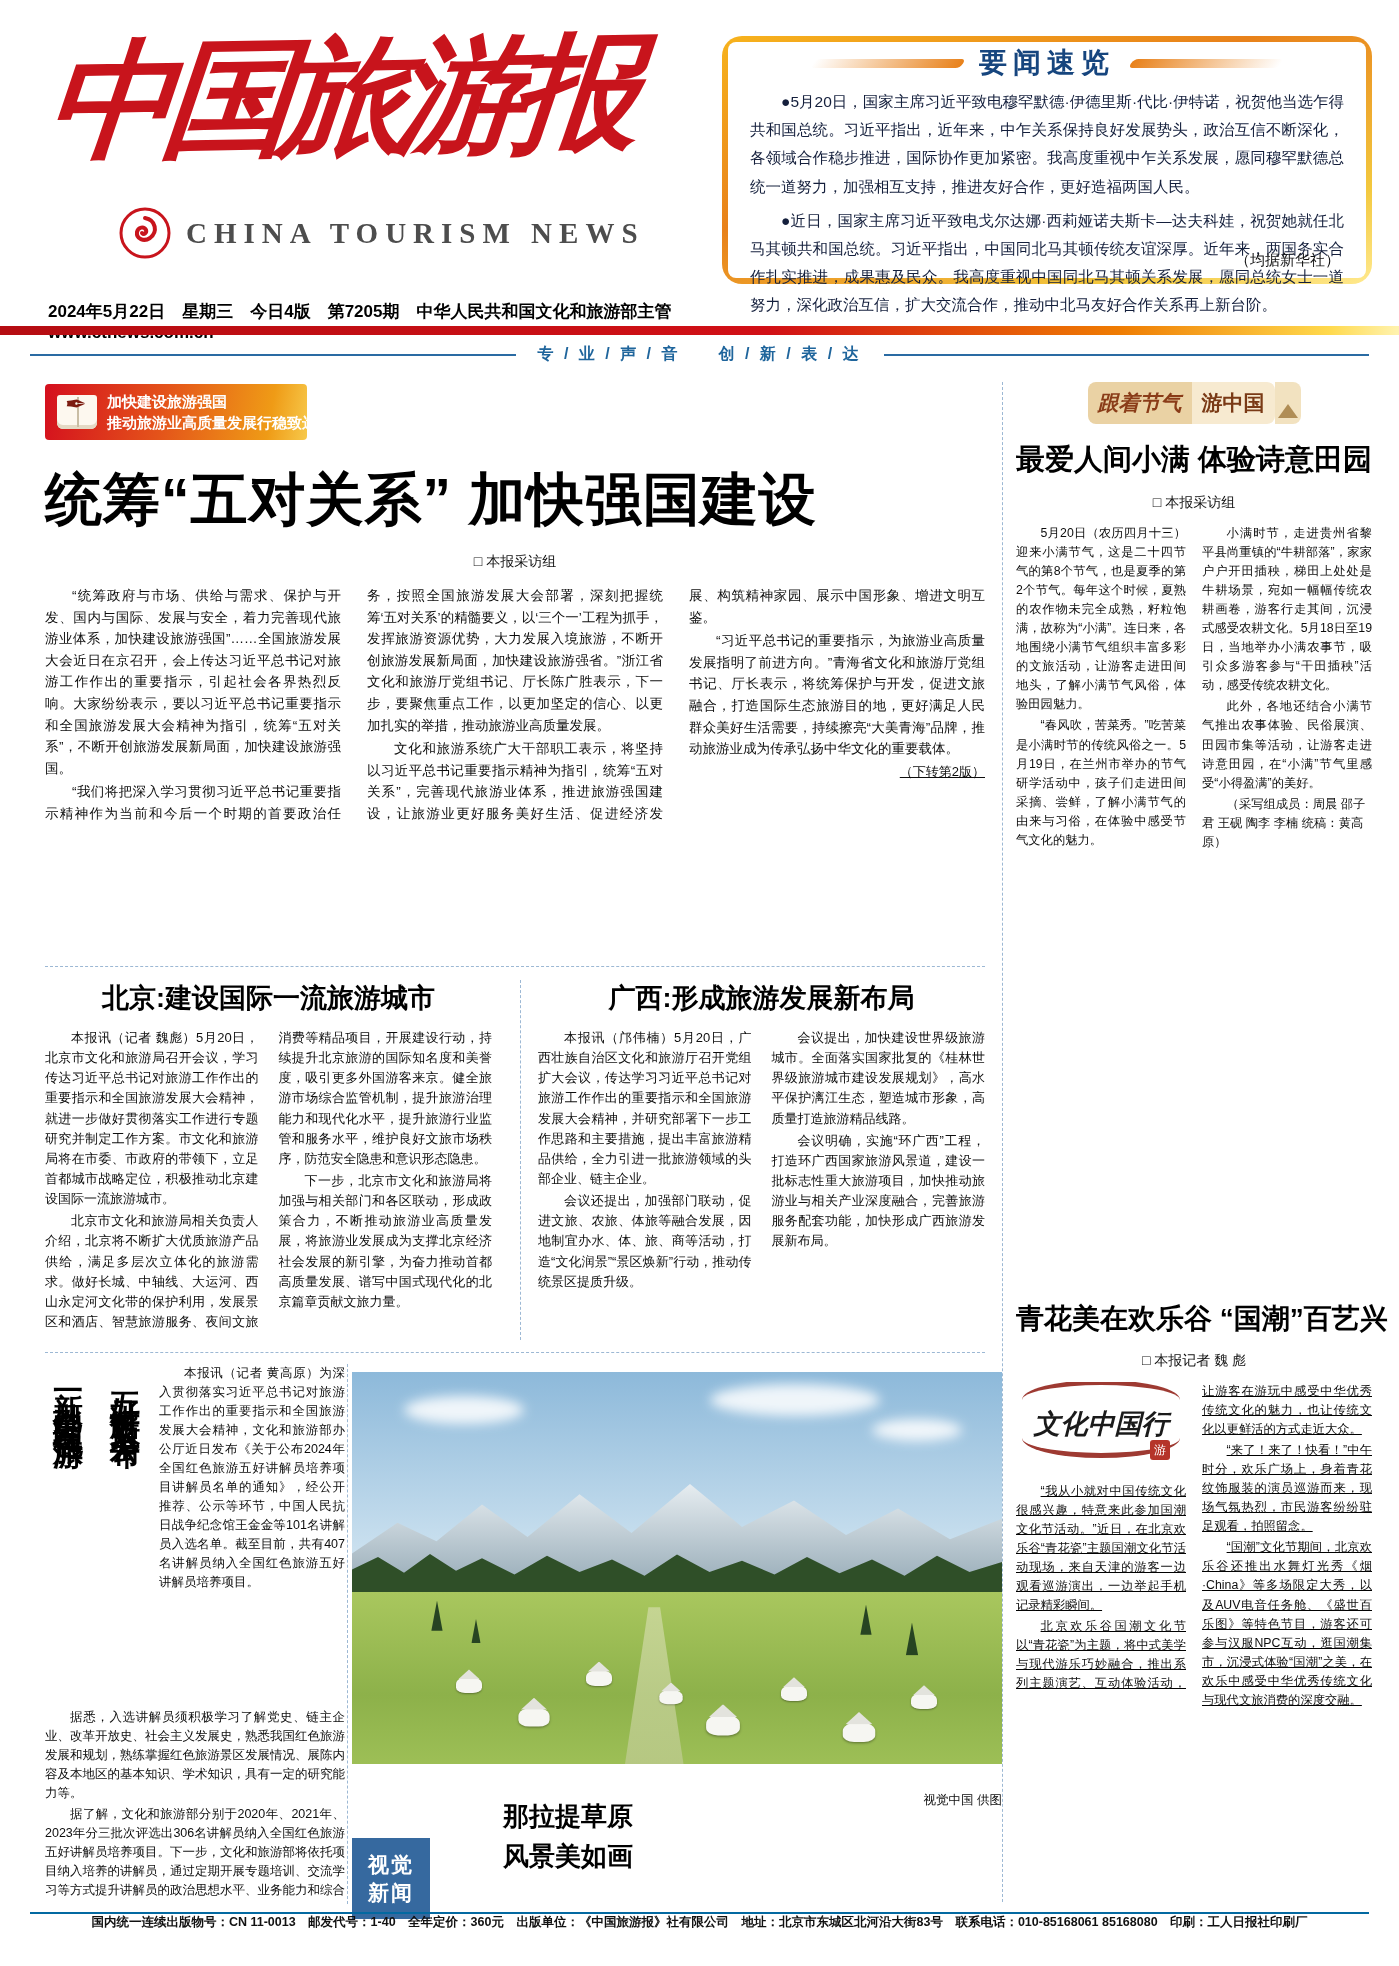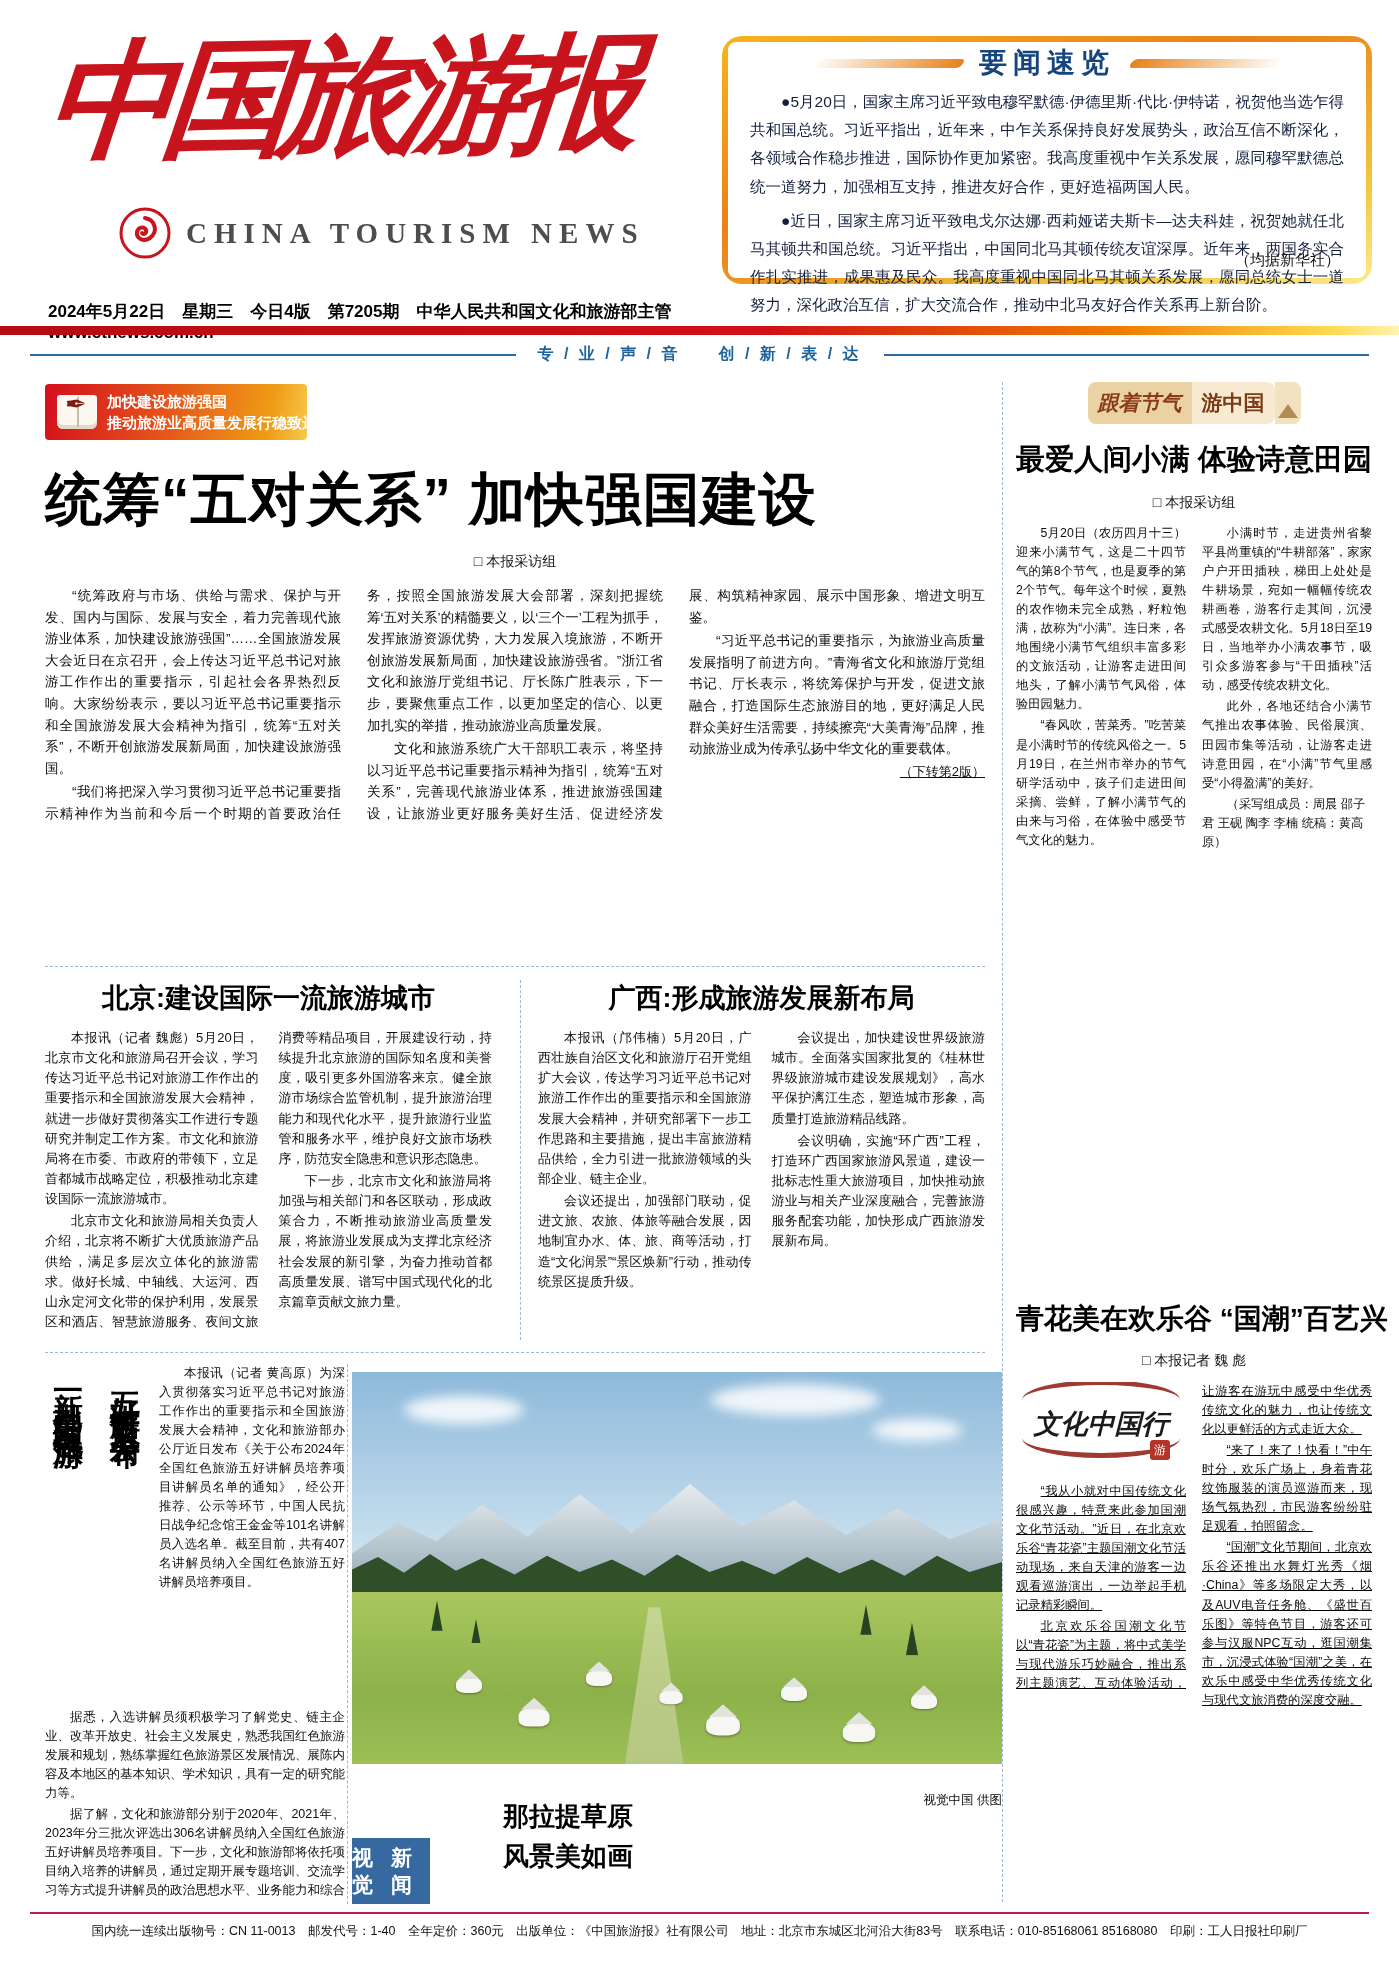--- a/index.html
+++ b/index.html
@@ -91,23 +91,23 @@
   .yurt:before { content:""; position:absolute; left:2px; right:2px; top:-8px; height:10px;
     background:#e3e3dd; clip-path:polygon(50% 0,100% 100%,0 100%); }
   .spruce { position:absolute; width:14px; height:30px; background:#274422;
     clip-path:polygon(50% 0,90% 100%,10% 100%); }
 
   .cap-title { position:absolute; left:468px; top:1796px; width:200px; text-align:center;
     font-size:26px; font-weight:900; line-height:1.55; color:#000; }
   .cap-text { position:absolute; left:688px; top:1790px; width:314px; font-size:12.5px; line-height:1.6;
     color:#0d0d0d; text-align:justify; text-indent:2em; }
   .cap-credit { text-align:right; text-indent:0; }
-  .vis-badge { position:absolute; left:352px; top:1838px; width:78px; height:66px; background:#36699f;
-    color:#fff; font-size:21px; font-weight:900; display:flex; flex-direction:row;
-    align-items:center; justify-content:space-between; line-height:1.3; letter-spacing:2px; }
+  .vis-badge { position:absolute; left:352px; top:1838px; width:78px; height:81px; background:#36699f;
+    color:#fff; font-size:21px; font-weight:900; display:flex; flex-direction:column;
+    align-items:center; justify-content:center; line-height:1.3; letter-spacing:2px; }
 
   
   .vdash { position:absolute; left:1002px; top:382px; height:1520px; border-left:1px dashed #9cb8d4; }
   .rcol { position:absolute; left:1016px; top:382px; width:356px; }
   .jq-badge { display:flex; justify-content:center; }
   .jq-badge .t1,.jq-badge .t2 { font-size:21px; font-weight:900; padding:7px 10px; white-space:nowrap; }
   .jq-badge .t1 { background:#ead2a4; color:#8a3c18; border-radius:8px 0 0 8px; font-style:italic; }
   .jq-badge .t2 { background:#f7ead0; color:#7a3a16; border-radius:0 8px 8px 0;text-align:right; }
   .jq-badge .mtn-ic { width:26px; background:#f2e2c0; border-radius:0 8px 8px 0; position:relative; }
   .jq-badge .mtn-ic:before { content:""; position:absolute; bottom:6px; left:3px; width:0; height:0;
@@ -123,22 +123,22 @@
   .cn-badge { break-inside:avoid; width:166px; height:92px; margin:0 auto 8px; position:relative; text-align:center; }
   .cn-arc { position:absolute; left:4px; right:4px; height:20px; }
   .cn-arc.top { top:-2px; border-top:5px solid #9e3a32; border-radius:50%/100% 100% 0 0; }
   .cn-arc.bot { bottom:16px; border-bottom:5px solid #9e3a32; border-radius:50%/0 0 100% 100%; }
   .cn-txt { position:absolute; left:0; right:0; top:24px; font-size:27px; font-weight:900; font-style:italic;
     font-family:"Liberation Serif","DejaVu Serif",serif; color:#1a1a1a; white-space:nowrap; }
   .cn-seal { position:absolute; right:14px; bottom:14px; width:20px; height:20px; background:#b5342a;
     color:#fff; font-size:12px; line-height:20px; border-radius:3px; }
 
   
-  .footer { position:absolute; left:30px; top:1912px; width:1339px; border-top:2px solid #be185d;
-    padding-top:9px; font-size:12.5px; font-weight:400; color:#111; text-align:center; white-space:nowrap; }
+  .footer { position:absolute; left:30px; top:1912px; width:1339px; border-top:2px solid #0369a1;
+    font-size:12.5px; font-weight:700; color:#111; text-align:center; white-space:nowrap; }
 </style>
 </head>
 <body>
 
 <div id="page">
 
   <div class="masthead">
     <div class="mast-title">中国旅游报</div>
     <div class="mast-sub">
       <svg class="logo" viewBox="0 0 54 54">

